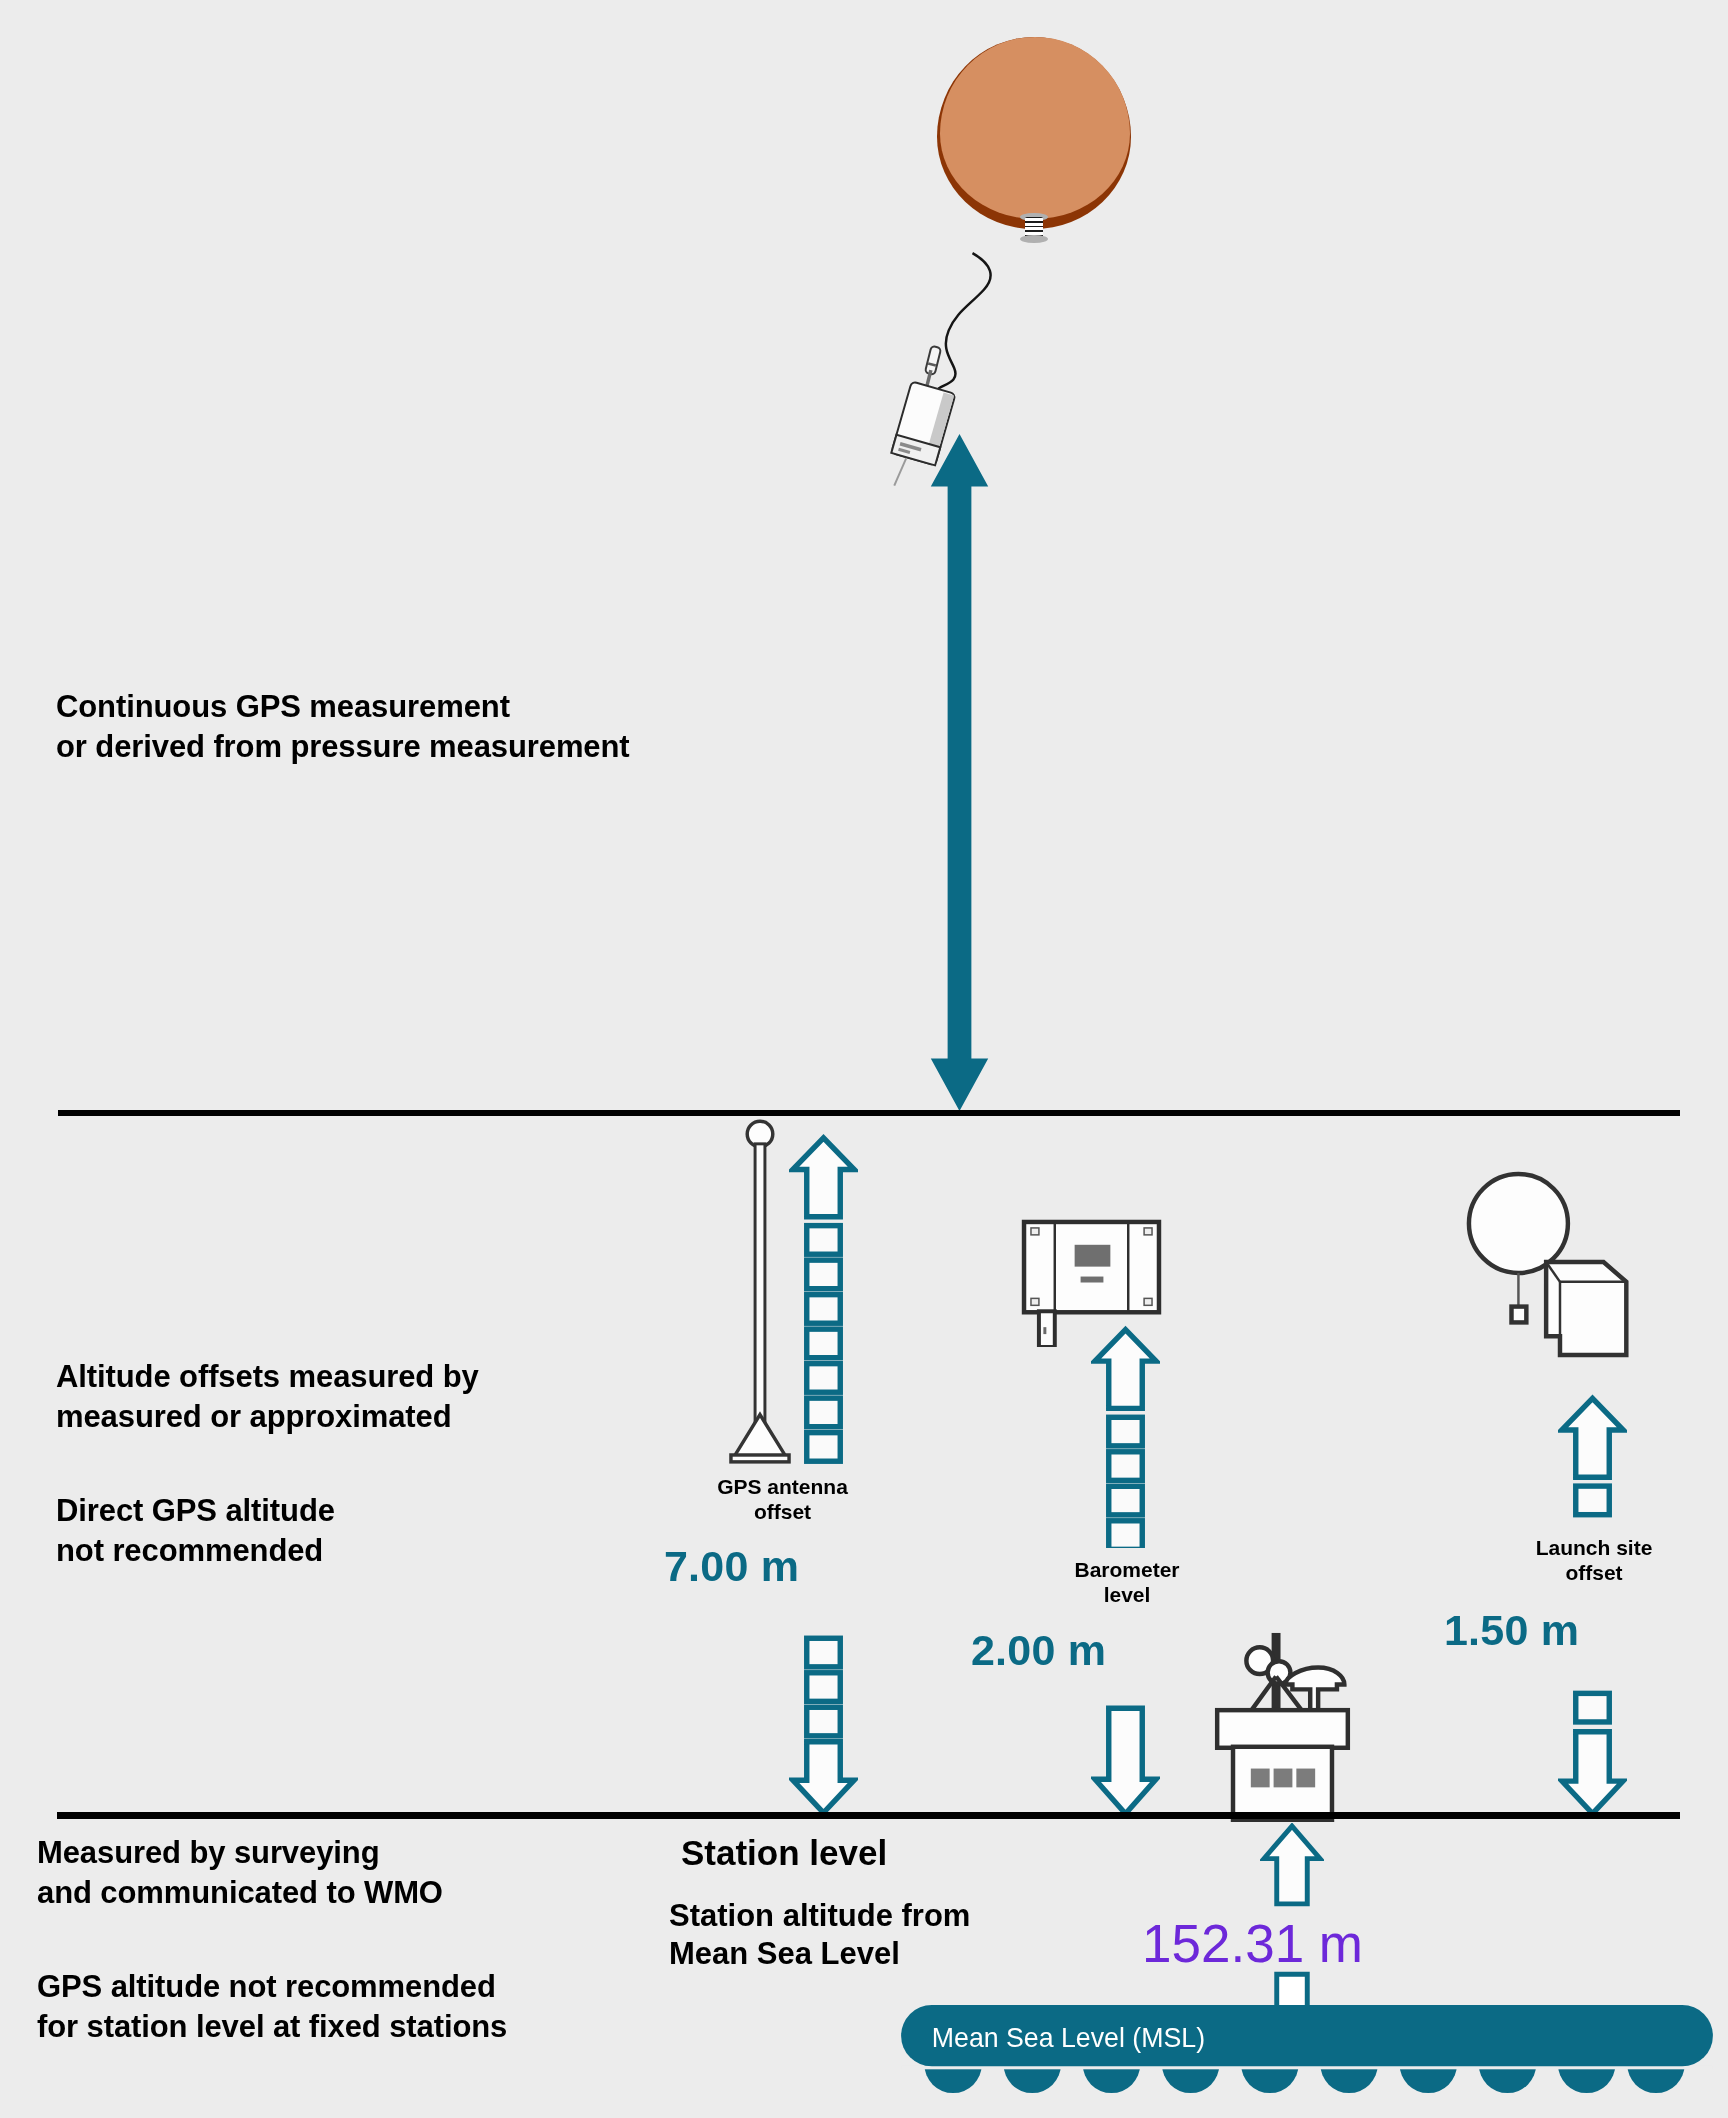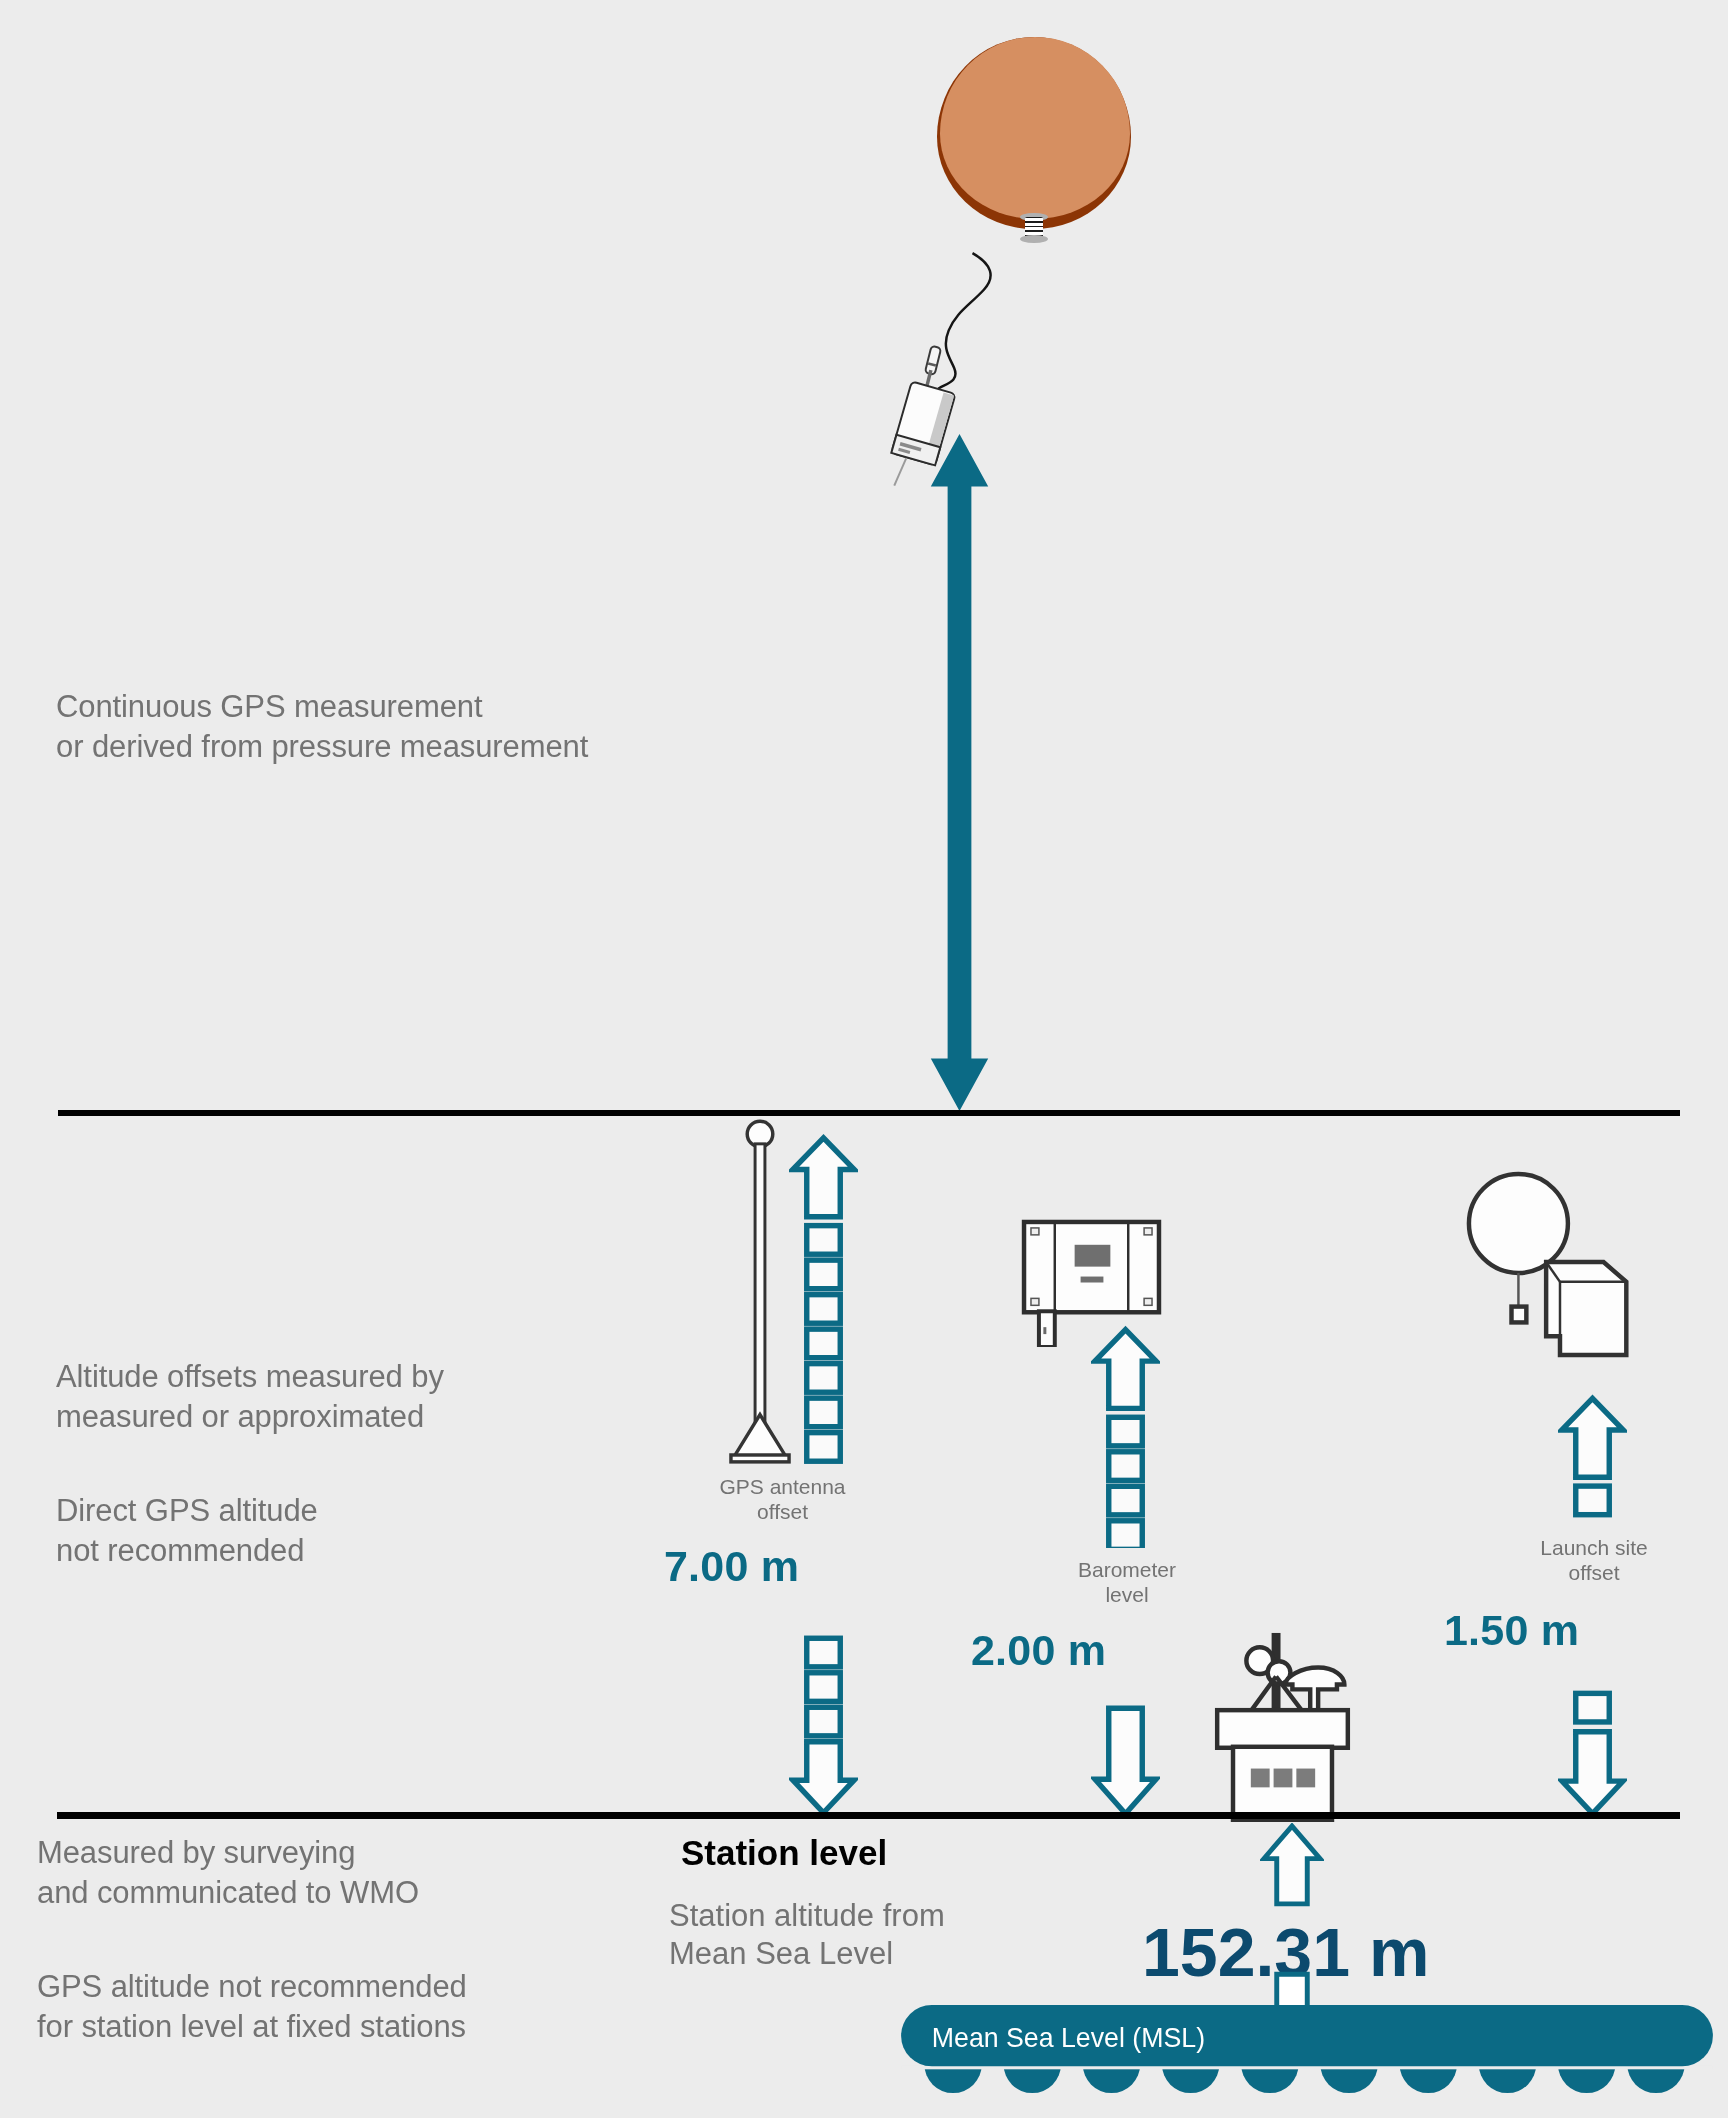--- a/index.html
+++ b/index.html
@@ -11,24 +11,25 @@
   #stage{
     position:relative;
     width:1729px;
     height:2119px;
     background:#ececec;
     overflow:hidden;
   }
   
   .abs{position:absolute;}
   .txt{
-    color:#737373;
+    color:#000000;
     font-family:"Liberation Sans", sans-serif;
     white-space:pre-line;
     line-height:1.28;
+    font-weight:bold;
   }
   .note{
     font-size:31px;
     letter-spacing:-0.1px;
   }
   .caption{
     font-size:21px;
     text-align:center;
     line-height:1.2;
   }
@@ -239,21 +240,21 @@
 
   <div class="abs" style="left:681px;top:1833px;font-size:35px;font-weight:bold;color:#000000;font-family:'Liberation Sans',sans-serif;">Station level</div>
 
   <div class="abs txt" style="left:669px;top:1897px;width:421px;font-size:31px;line-height:1.22;">Station altitude from
 Mean Sea Level</div>
 
   <svg class="abs" style="left:1260px;top:1823px;" width="64" height="84" viewBox="0 0 130 170">
     <polygon points="65,6 122,72 96,72 96,164 34,164 34,72 8,72" fill="#fcfcfc" stroke="#0b6a85" stroke-width="10"></polygon>
   </svg>
 
-  <div class="abs" style="left:1142px;top:1913px;font-size:68px;font-weight:bold;color:#0c4a6e;font-family:'Liberation Sans',sans-serif;white-space:nowrap;">152.31 m</div>
+  <div class="abs" style="left:1142px;top:1913px;font-size:53px;font-weight:normal;color:#6d28d9;font-family:'Liberation Sans',sans-serif;white-space:nowrap;">152.31 m</div>
 
   <svg class="abs" style="left:1260px;top:1971px;" width="64" height="94" viewBox="0 0 130 190">
     <polygon points="65,184 122,112 96,112 96,6 34,6 34,112 8,112" fill="#ffffff" stroke="#0b6a85" stroke-width="10"></polygon>
   </svg>
 
   <svg class="abs" style="left:901px;top:2001px;" width="812" height="99" viewBox="0 0 1640 200">
 
     <g fill="#0b6a85">
       <circle cx="105" cy="128" r="58"></circle>
       <circle cx="265" cy="128" r="58"></circle>

